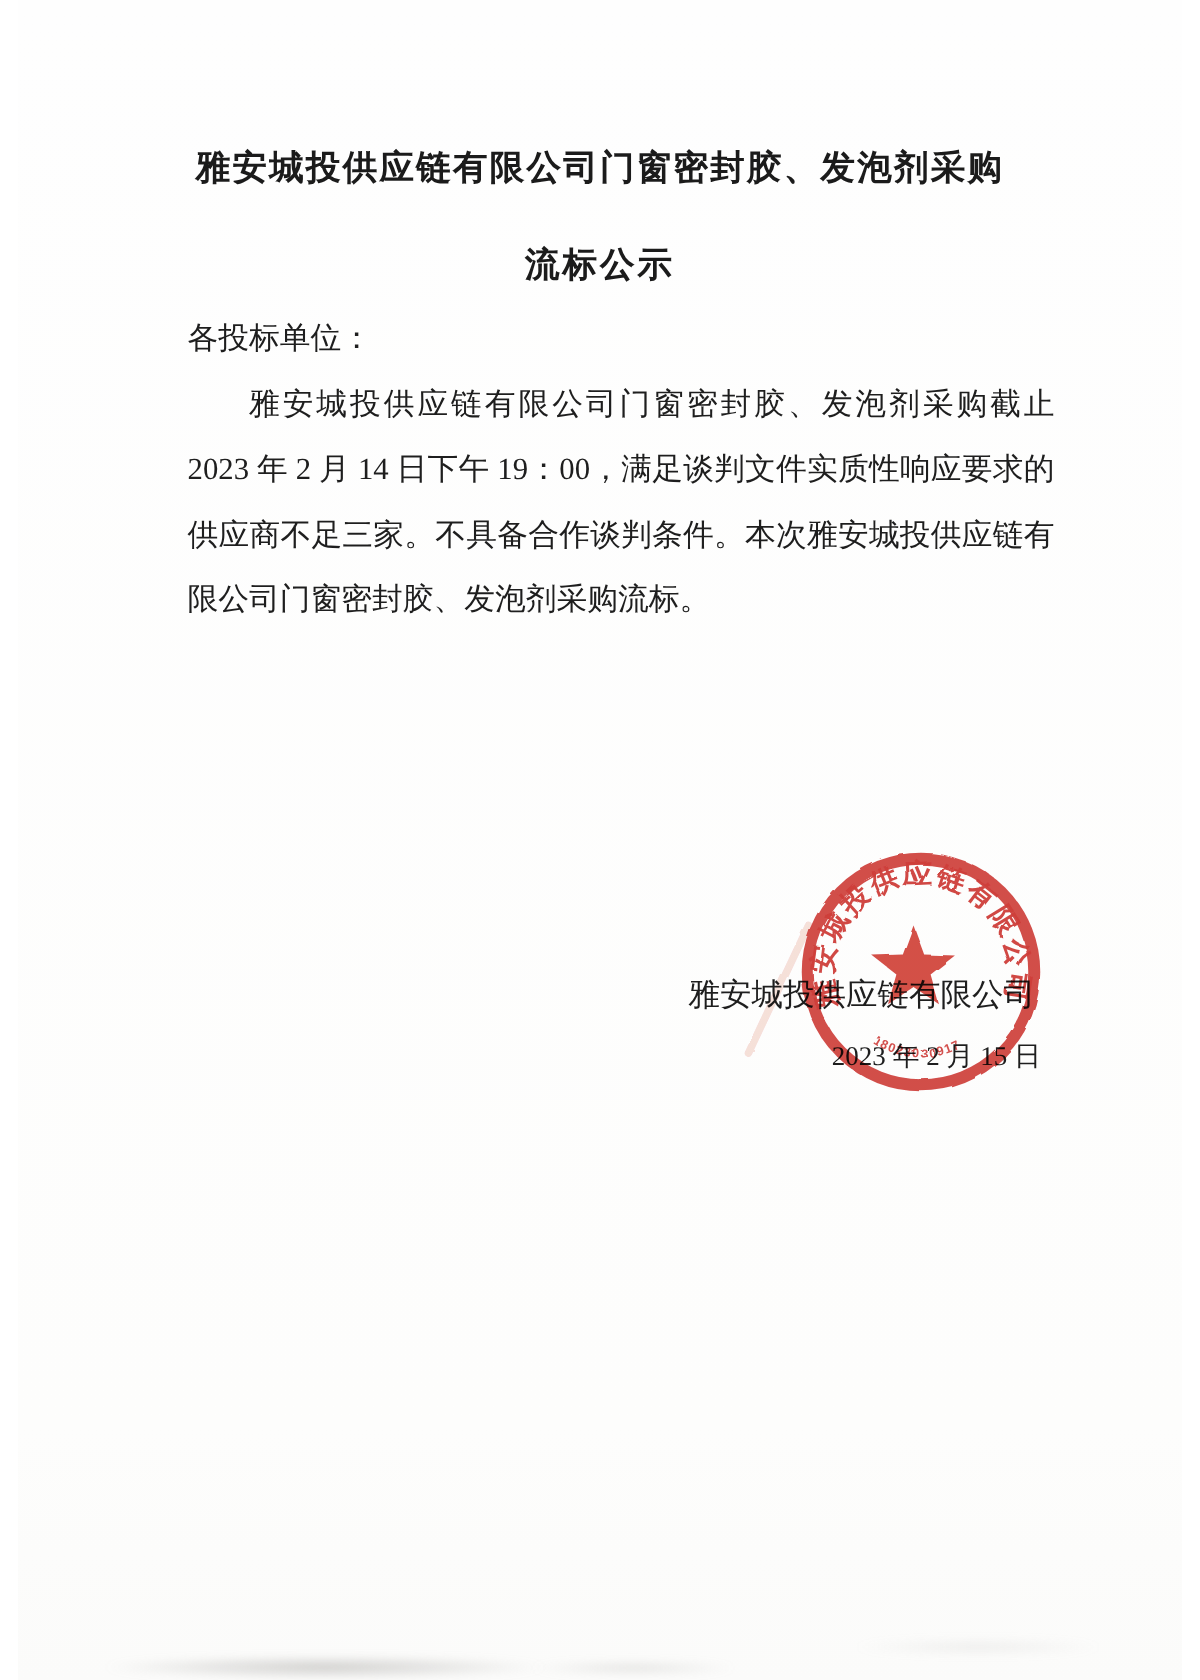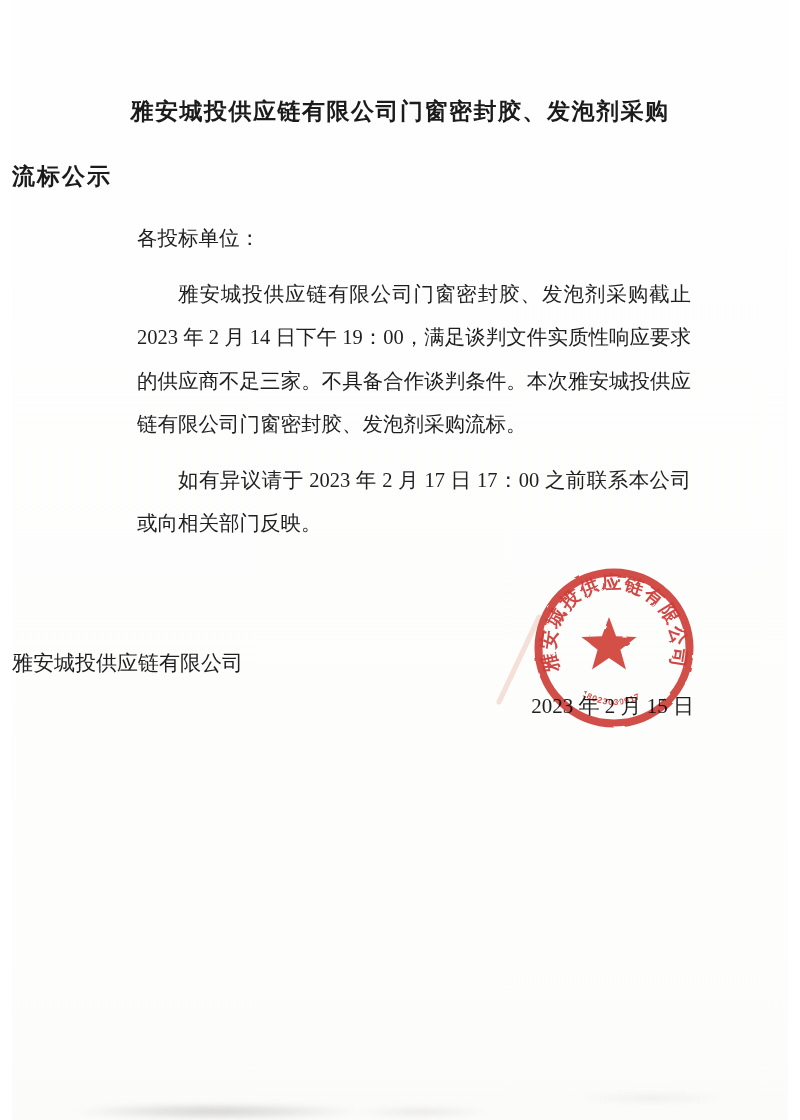--- a/index.html
+++ b/index.html
@@ -26,59 +26,59 @@
     font-size: 23px;
     font-weight: 700;
     letter-spacing: 1.5px;
     color: #1b1b1b;
   }
   .doc-subtitle {
     position: absolute;
     top: 161px;
     left: 0;
     width: 100%;
-    text-align: left;
+    text-align: center;
     font-family: "Liberation Sans", "DejaVu Sans", sans-serif;
     font-size: 23px;
     font-weight: 700;
     letter-spacing: 2px;
     color: #1b1b1b;
   }
 
   .doc-body {
     position: absolute;
     top: 205px;
     left: 113px;
     width: 578px;
     font-size: 20.5px;
     font-weight: 500;
     line-height: 43.5px;
     text-align: justify;
     color: #1e1e1e;
   }
-  .doc-body p { margin: 12px; }
+  .doc-body p { margin: 0; }
   .doc-body p.indent { text-indent: 2em; }
 
   .sig-company {
     position: absolute;
     top: 649px;
     left: 0;
     width: 678px;
-    text-align: left;
+    text-align: right;
     font-size: 21px;
     font-weight: 500;
     color: #1e1e1e;
   }
   .sig-date {
     position: absolute;
     top: 692px;
     left: 0;
     width: 682px;
     text-align: right;
-    font-size: 21px;
+    font-size: 18px;
     font-weight: 500;
     color: #1e1e1e;
   }
 
   .seal {
     position: absolute;
     left: 470px;
     top: 545px;
     width: 240px;
     height: 210px;
@@ -111,21 +111,20 @@
 
 <div class="page">
 
   <div class="doc-title">雅安城投供应链有限公司门窗密封胶、发泡剂采购</div>
 
   <div class="doc-subtitle">流标公示</div>
 
   <div class="doc-body">
     <p>各投标单位：</p>
     <p class="indent">雅安城投供应链有限公司门窗密封胶、发泡剂采购截止 2023 年 2 月 14 日下午 19：00，满足谈判文件实质性响应要求的供应商不足三家。不具备合作谈判条件。本次雅安城投供应链有限公司门窗密封胶、发泡剂采购流标。</p>
-    <p class="indent">如有异议请于 2023 年 2 月 17 日 17：00 之前联系本公司或向相关部门反映。</p>
   </div>
 
   <div class="sig-company">雅安城投供应链有限公司</div>
 
   <div class="sig-date">2023 年 2 月 15 日</div>
 
   <svg class="seal" viewBox="470 545 240 210" xmlns="http://www.w3.org/2000/svg">
     <defs>
       <filter id="rough" x="-10%" y="-10%" width="120%" height="120%">
         <feTurbulence type="fractalNoise" baseFrequency="0.06" numOctaves="2" result="n"></feTurbulence>

